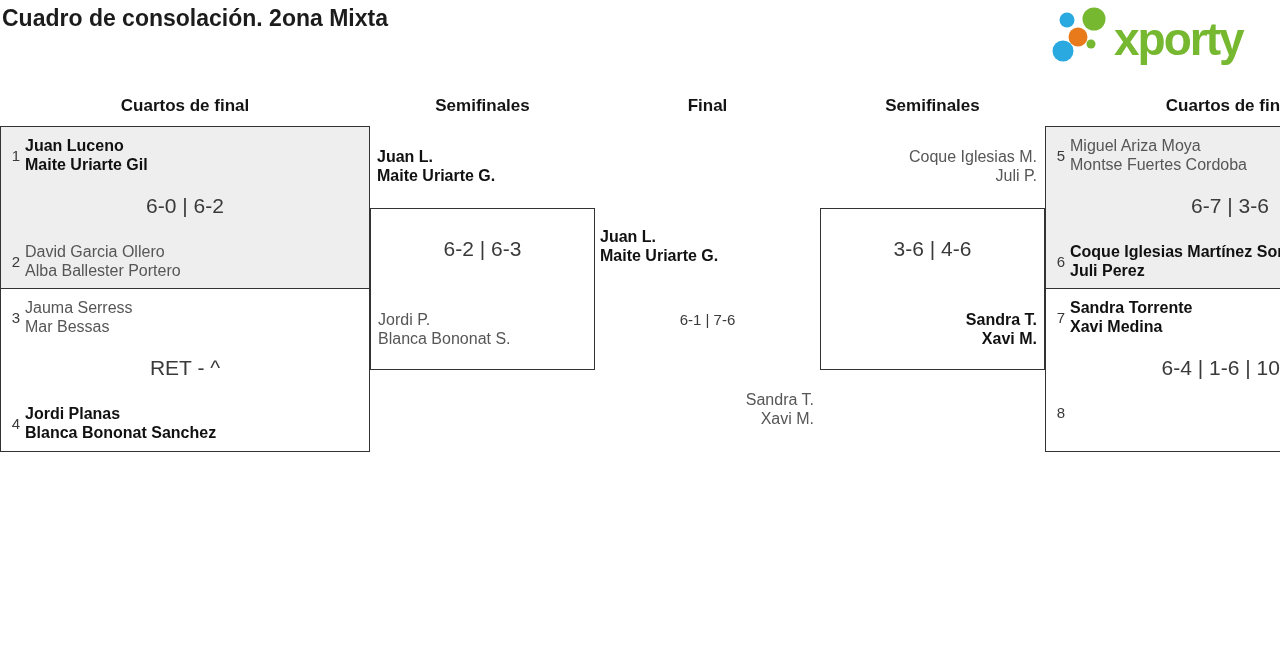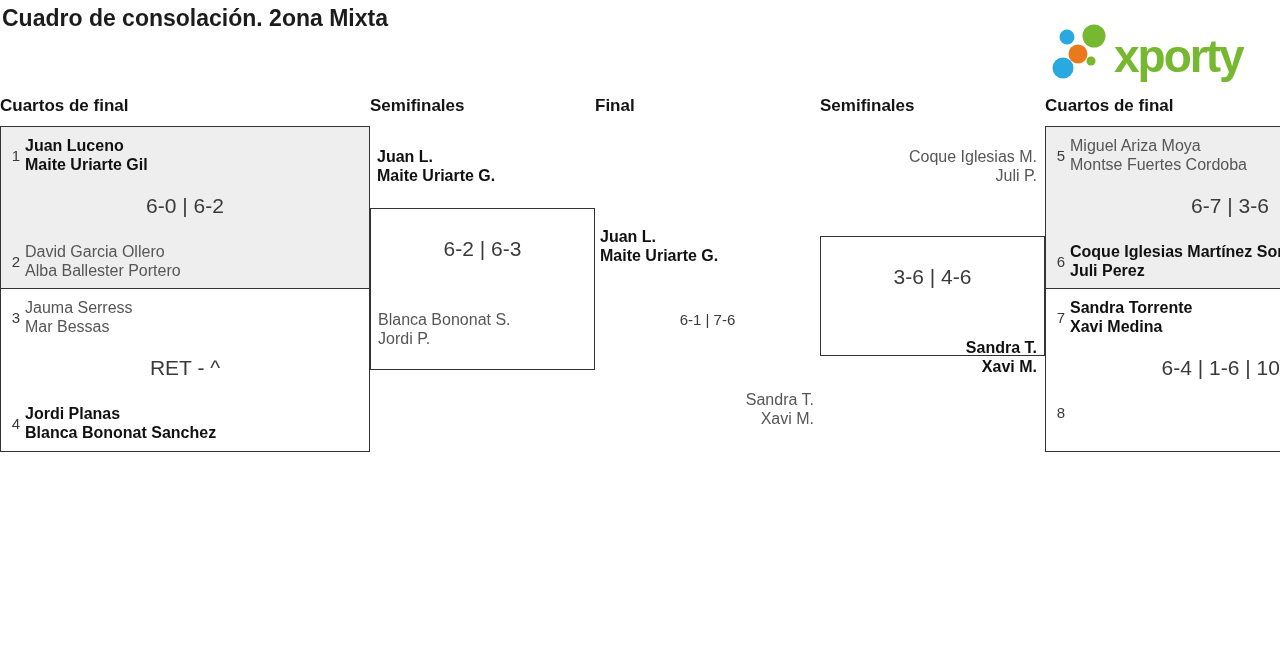--- a/index.html
+++ b/index.html
@@ -4,36 +4,36 @@
 <style>
   * { margin:0; padding:0; box-sizing:border-box; }
   html,body { background:#fff; }
   .page {
     position:relative; width:1280px; height:664px; overflow:hidden;
     background:#fff; font-family:"Liberation Sans", sans-serif; color:#1c1c1c;
   }
   
   .title-block { position:absolute; left:2px; top:2px; }
   .title-line { font-size:23px; line-height:33px; font-weight:600; color:#1c1c1c; white-space:nowrap; }
-  .logo { position:absolute; left:1046px; top:20px; width:234px; height:66px; }
+  .logo { position:absolute; left:1046px; top:3px; width:234px; height:66px; }
   
-  .round-header { position:absolute; top:96px; height:22px; 
+  .round-header { position:absolute; top:96px; height:22px; text-align:center;
     font-size:17px; font-weight:600; color:#141414; white-space:nowrap; }
   .rh-qf-left  { left:0;     width:370px; }
   .rh-sf-left  { left:370px; width:225px; }
   .rh-final    { left:595px; width:225px; }
   .rh-sf-right { left:820px; width:225px; }
   .rh-qf-right { left:1045px;width:370px; }
   
   .box { position:absolute; border:1px solid #333; background:#fff; }
   .box-gray { background:#eeeeee; }
   .qf1L { left:0;      top:126px; width:370px; height:163px; }
   .qf2L { left:0;      top:288px; width:370px; height:164px; }
   .sfL  { left:370px;  top:208px; width:225px; height:162px; }
-  .sfR  { left:820px;  top:208px; width:225px; height:120px;margin-top:28px; }
+  .sfR  { left:820px;  top:208px; width:225px; height:162px; }
   .qf1R { left:1045px; top:126px; width:370px; height:163px; }
   .qf2R { left:1045px; top:288px; width:370px; height:164px; }
   
   .team { position:absolute; left:6px; right:6px; display:flex; align-items:center; }
   .team-top    { top:9px; }
   .team-bottom { top:115px; }
   .seed { width:18px; flex:0 0 18px; text-align:center; font-size:15px; color:#3a3a3a; }
   .names { display:flex; flex-direction:column; }
   .names span { font-size:16px; line-height:19px; white-space:nowrap; }
   .winner .names span { font-weight:700; color:#111; }
@@ -115,22 +115,22 @@
       <span class="names">
         <span>Jordi Planas</span>
         <span>Blanca Bononat Sanchez</span>
       </span>
     </div>
   </div>
 
   <div class="box sfL">
     <div class="score sf-score">6-2 | 6-3</div>
     <div class="sf-bottom-team float-team float-loser">
+      <span>Jordi P.</span>
       <span>Blanca Bononat S.</span>
-      <span>Jordi P.</span>
     </div>
   </div>
 
   <div class="float-team float-winner sfL-winner">
     <span>Juan L.</span>
     <span>Maite Uriarte G.</span>
   </div>
 
   <div class="float-team float-winner final-winner">
     <span>Juan L.</span>

